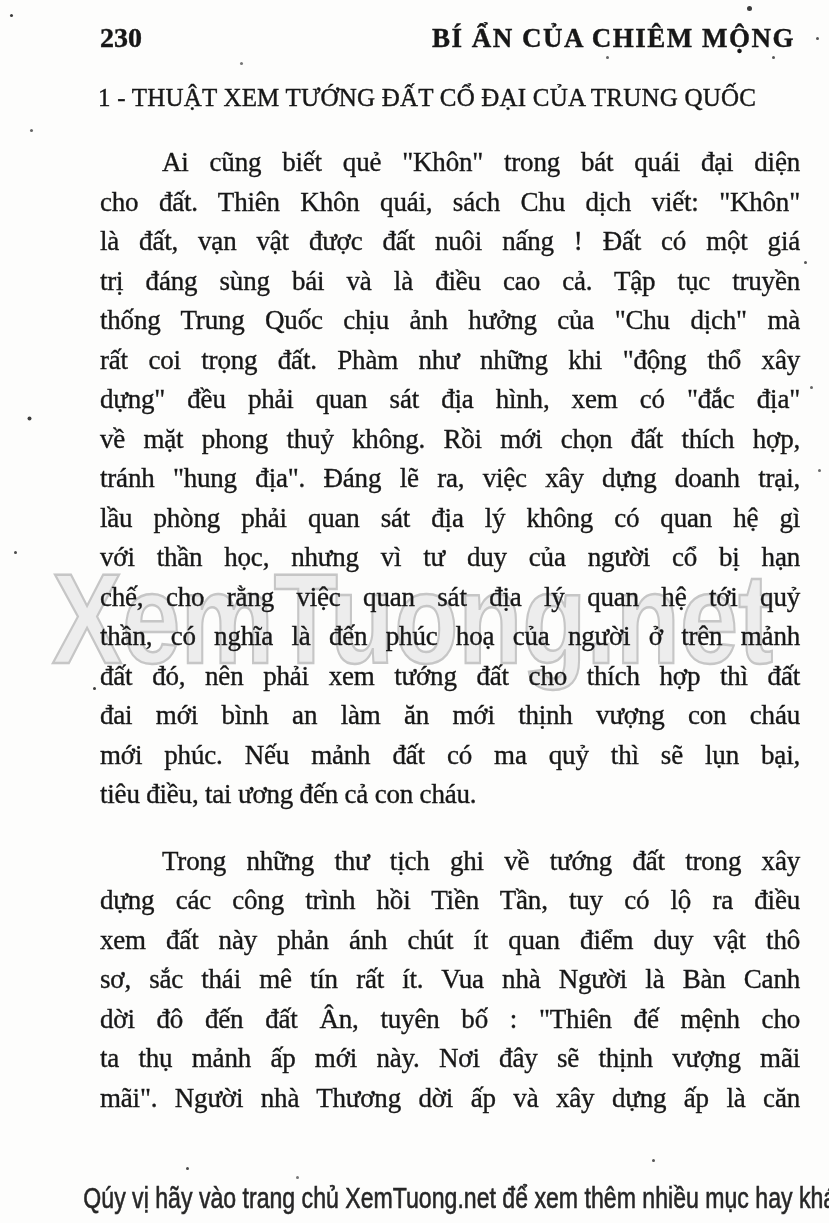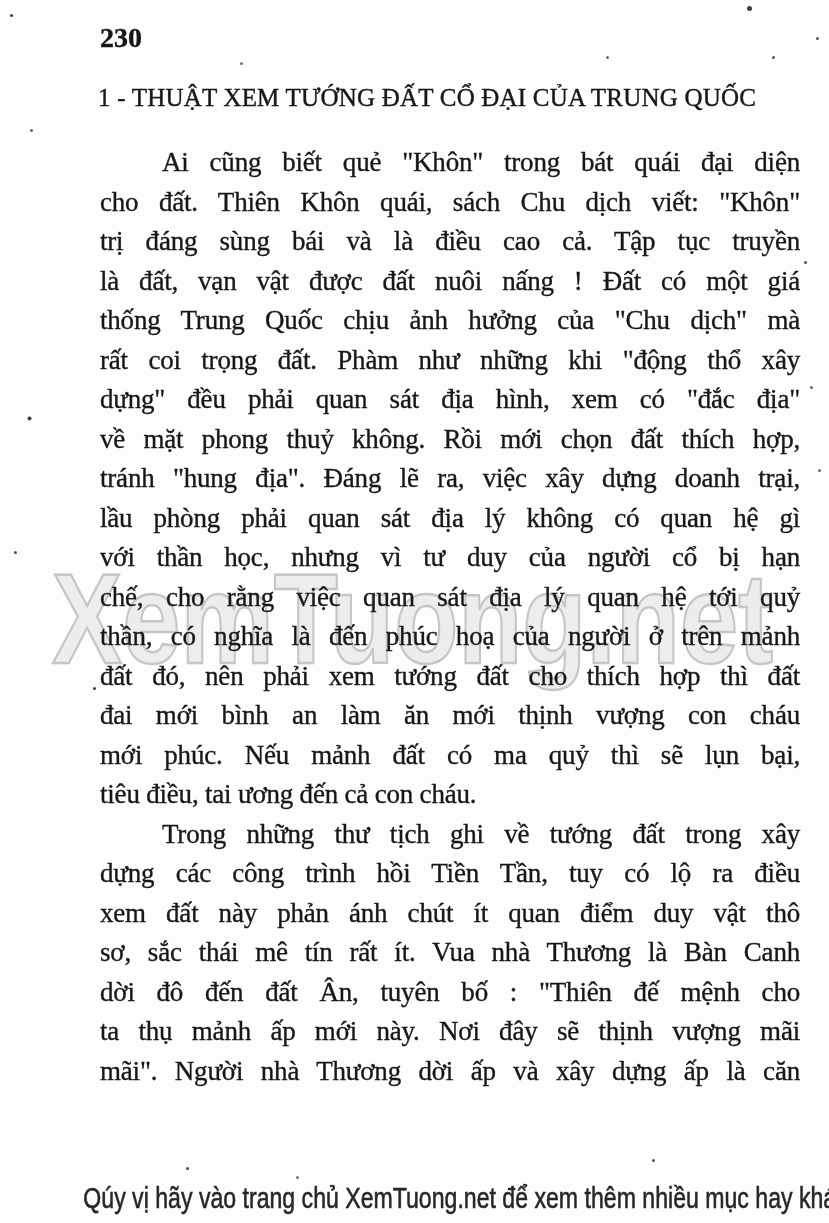--- a/index.html
+++ b/index.html
@@ -64,21 +64,21 @@
 
   .body-text {
     position: absolute;
     top: 143px; left: 100px;
     width: 700px;
     font-size: 27px;
     line-height: 39.5px;
     letter-spacing: -0.2px;
     -webkit-text-stroke: 0.35px #1a1a1a;
   }
-  .para + .para { }
+  .para + .para { margin-top: 27px; }
   .line {
     text-align: justify;
     text-align-last: justify;
   }
   .line.first { text-indent: 62px; }
   .line.end { text-align-last: left; }
 
   .footer {
     position: absolute;
     top: 1181px; left: -12px;
@@ -124,49 +124,50 @@
 <body>
 
 <div class="page">
 
   <div class="watermark">XemTuong.net</div>
 
   <div class="content">
 
     <div class="header-row">
       <span class="page-number">230</span>
+      <span class="running-title">BÍ ẨN CỦA CHIÊM MỘNG</span>
     </div>
 
     <div class="section-heading">1 - THUẬT XEM TƯỚNG ĐẤT CỔ ĐẠI CỦA TRUNG QUỐC</div>
 
     <div class="body-text">
         <div class="para">
           <div class="line first">Ai cũng biết quẻ "Khôn" trong bát quái đại diện</div>
           <div class="line">cho đất. Thiên Khôn quái, sách Chu dịch viết: "Khôn"</div>
+          <div class="line">là đất, vạn vật được đất nuôi nấng ! Đất có một giá</div>
           <div class="line">trị đáng sùng bái và là điều cao cả. Tập tục truyền</div>
-          <div class="line">là đất, vạn vật được đất nuôi nấng ! Đất có một giá</div>
           <div class="line">thống Trung Quốc chịu ảnh hưởng của "Chu dịch" mà</div>
           <div class="line">rất coi trọng đất. Phàm như những khi "động thổ xây</div>
           <div class="line">dựng" đều phải quan sát địa hình, xem có "đắc địa"</div>
           <div class="line">về mặt phong thuỷ không. Rồi mới chọn đất thích hợp,</div>
           <div class="line">tránh "hung địa". Đáng lẽ ra, việc xây dựng doanh trại,</div>
           <div class="line">lầu phòng phải quan sát địa lý không có quan hệ gì</div>
           <div class="line">với thần học, nhưng vì tư duy của người cổ bị hạn</div>
           <div class="line">chế, cho rằng việc quan sát địa lý quan hệ tới quỷ</div>
           <div class="line">thần, có nghĩa là đến phúc hoạ của người ở trên mảnh</div>
           <div class="line">đất đó, nên phải xem tướng đất cho thích hợp thì đất</div>
           <div class="line">đai mới bình an làm ăn mới thịnh vượng con cháu</div>
           <div class="line">mới phúc. Nếu mảnh đất có ma quỷ thì sẽ lụn bại,</div>
           <div class="line end">tiêu điều, tai ương đến cả con cháu.</div>
         </div>
         <div class="para">
           <div class="line first">Trong những thư tịch ghi về tướng đất trong xây</div>
           <div class="line">dựng các công trình hồi Tiền Tần, tuy có lộ ra điều</div>
           <div class="line">xem đất này phản ánh chút ít quan điểm duy vật thô</div>
-          <div class="line">sơ, sắc thái mê tín rất ít. Vua nhà Thương là Bàn Canh</div>
+          <div class="line">sơ, sắc thái mê tín rất ít. Vua nhà Người là Bàn Canh</div>
           <div class="line">dời đô đến đất Ân, tuyên bố : "Thiên đế mệnh cho</div>
           <div class="line">ta thụ mảnh ấp mới này. Nơi đây sẽ thịnh vượng mãi</div>
           <div class="line">mãi". Người nhà Thương dời ấp và xây dựng ấp là căn</div>
         </div>
       </div>
 
     <div class="footer">Qúy vị hãy vào trang chủ XemTuong.net để xem thêm nhiều mục hay khác</div>
   </div>
 
   <div class="noise"></div>

